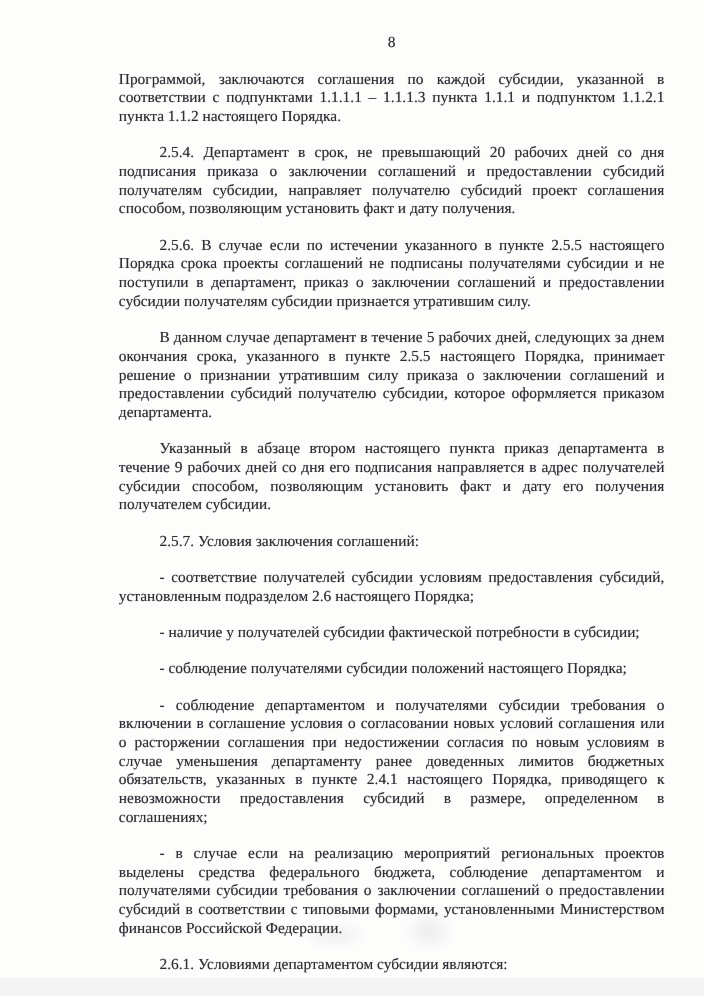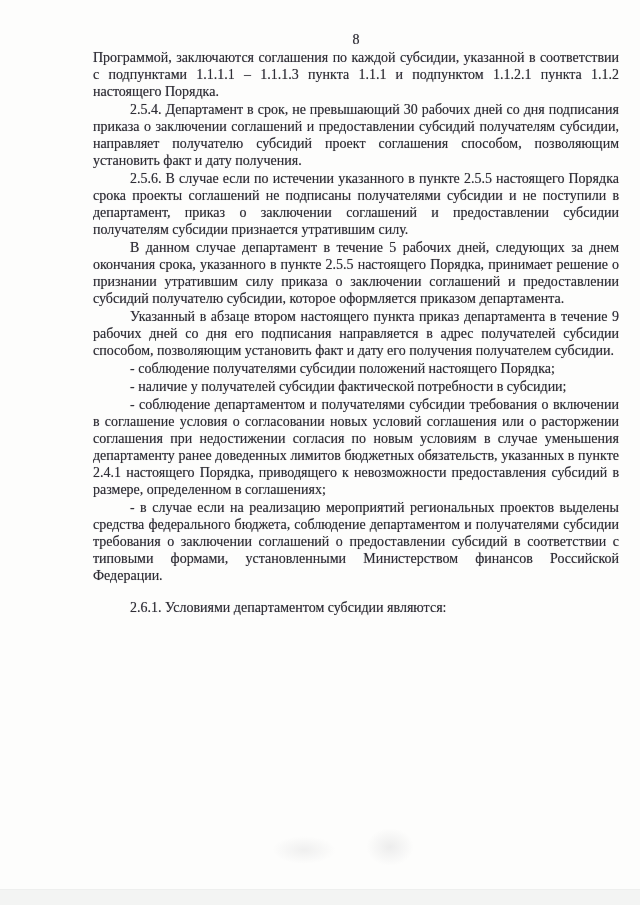--- a/index.html
+++ b/index.html
@@ -27,21 +27,21 @@
     color: #2f2e36;
     font-size: 14px;
     line-height: 17px;
     text-shadow: 0 0 0.7px rgba(47, 46, 54, 0.55);
   }
   .pageno {
     text-align: center;
     margin: 0;
   }
   .textblock p {
-    margin: 1px;
+    margin: 16px;
     text-align: justify;
     text-indent: 37px;
   }
   .textblock p.noindent {
     text-indent: 0;
   }
   .section-heading {
     margin: 23px 0 0 0;
     text-align: center;
     text-indent: 0 !important;
@@ -72,26 +72,28 @@
     border-top: 1px solid #eeefee;
   }
 </style>
 </head>
 <body>
 
 <div class="page">
   <div class="textblock">
     <div class="pageno">8</div>
     <p class="noindent">Программой, заключаются соглашения по каждой субсидии, указанной в соответствии с подпунктами 1.1.1.1 – 1.1.1.3 пункта 1.1.1 и подпунктом 1.1.2.1 пункта 1.1.2 настоящего Порядка.</p>
-    <p>2.5.4. Департамент в срок, не превышающий 30 рабочих дней со дня подписания приказа о заключении соглашений и предоставлении субсидий получателям субсидии, направляет получателю субсидий проект соглашения способом, позволяющим установить факт и дату получения.</p>
+    <p>2.5.4. Департамент в срок, не превышающий 20 рабочих дней со дня подписания приказа о заключении соглашений и предоставлении субсидий получателям субсидии, направляет получателю субсидий проект соглашения способом, позволяющим установить факт и дату получения.</p>
     <p>2.5.6. В случае если по истечении указанного в пункте 2.5.5 настоящего Порядка срока проекты соглашений не подписаны получателями субсидии и не поступили в департамент, приказ о заключении соглашений и предоставлении субсидии получателям субсидии признается утратившим силу.</p>
     <p>В данном случае департамент в течение 5 рабочих дней, следующих за днем окончания срока, указанного в пункте 2.5.5 настоящего Порядка, принимает решение о признании утратившим силу приказа о заключении соглашений и предоставлении субсидий получателю субсидии, которое оформляется приказом департамента.</p>
     <p>Указанный в абзаце втором настоящего пункта приказ департамента в течение 9 рабочих дней со дня его подписания направляется в адрес получателей субсидии способом, позволяющим установить факт и дату его получения получателем субсидии.</p>
+    <p>2.5.7. Условия заключения соглашений:</p>
+    <p>- соответствие получателей субсидии условиям предоставления субсидий, установленным подразделом 2.6 настоящего Порядка;</p>
+    <p>- наличие у получателей субсидии фактической потребности в субсидии;</p>
     <p>- соблюдение получателями субсидии положений настоящего Порядка;</p>
-    <p>- наличие у получателей субсидии фактической потребности в субсидии;</p>
     <p>- соблюдение департаментом и получателями субсидии требования о включении в соглашение условия о согласовании новых условий соглашения или о расторжении соглашения при недостижении согласия по новым условиям в случае уменьшения департаменту ранее доведенных лимитов бюджетных обязательств, указанных в пункте 2.4.1 настоящего Порядка, приводящего к невозможности предоставления субсидий в размере, определенном в соглашениях;</p>
     <p>- в случае если на реализацию мероприятий региональных проектов выделены средства федерального бюджета, соблюдение департаментом и получателями субсидии требования о заключении соглашений о предоставлении субсидий в соответствии с типовыми формами, установленными Министерством финансов Российской Федерации.</p>
     <p class="after-heading">2.6.1. Условиями департаментом субсидии являются:</p>
   </div>
 
   <div class="smudge smudge-1"></div>
   <div class="smudge smudge-2"></div>
   <div class="bottom-strip"></div>
 </div>
 

